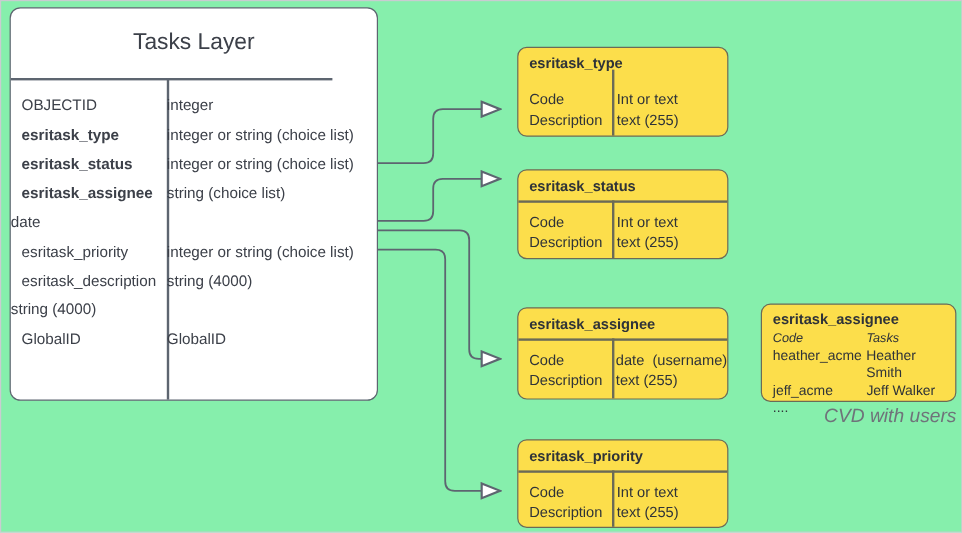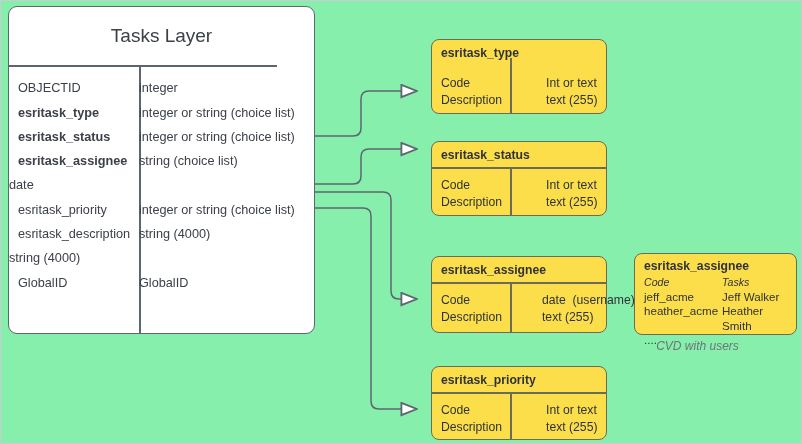--- a/index.html
+++ b/index.html
@@ -45,38 +45,38 @@
   .ybox .yhead{
     position:absolute;left:0;top:0;right:0;height:25px;
     display:flex;align-items:center;padding-left:9px;box-sizing:border-box;
     font-size:12.2px;font-weight:bold;color:#2f3338;
   }
   .ybox .yhead-rule{position:absolute;left:0;top:25px;right:0;height:1.5px;background:#6b6b57;}
   .ybox .yvrule{position:absolute;top:25px;bottom:0;width:1.5px;background:#6b6b57;}
   .ybox.no-head-rule .yvrule{top:18px;}
   .ybox .ybody{position:absolute;left:0;top:27px;right:0;bottom:0;display:flex;}
   .ybox .ycol-a{width:74px;padding:8px 0 0 9px;box-sizing:border-box;}
-  .ybox .ycol-b{flex:1;padding:8px 0 0 8px;box-sizing:border-box;margin-left:32px;}
+  .ybox .ycol-b{flex:1;padding:8px 0 0 8px;box-sizing:border-box;}
   .ybox .yline{font-size:12.2px;line-height:16.5px;color:#2f3338;white-space:pre;}
 
   
   .cvd-box{
     position:absolute;left:633px;top:252px;width:163px;height:82px;
     background:#FCDE4B;border:1.6px solid #6b6b57;border-radius:8px;box-sizing:border-box;
     padding:5px 0 0 9px;
   }
   .cvd-title{font-size:12.2px;font-weight:bold;color:#2f3338;line-height:15px;}
   .cvd-grid{margin-top:1px;}
   .cvd-r{display:flex;line-height:14.5px;}
   .cvd-c1{width:78px;font-size:11.6px;color:#2f3338;}
   .cvd-c2{font-size:11.6px;color:#2f3338;}
   .cvd-r.hdr .cvd-c1,.cvd-r.hdr .cvd-c2{font-style:italic;font-size:10.6px;}
   .cvd-caption{
-    position:absolute;left:615px;top:338px;width:163px;text-align:center;
-    font-size:12px;font-style:italic;color:#6f737a;
+    position:absolute;left:633px;top:338px;width:163px;text-align:right;
+    font-size:16px;font-style:italic;color:#6f737a;
   }
 </style>
 </head>
 <body>
 
 <div id="canvas">
 
   <svg id="wires" viewBox="0 0 802 444">
     <defs>
       <marker id="hollowTri" viewBox="0 0 12 10" refX="11.2" refY="5" markerWidth="12" markerHeight="10" orient="auto">
@@ -201,26 +201,26 @@
   </div>
 
   <div class="cvd-box">
     <div class="cvd-title">esritask_assignee</div>
     <div class="cvd-grid" id="cvd-rows">
       <div class="cvd-r hdr">
         <div class="cvd-c1">Code</div>
         <div class="cvd-c2">Tasks</div>
       </div>
     <div class="cvd-r">
+          <div class="cvd-c1">heather_acme</div>
+          <div class="cvd-c2">Heather Smith</div>
+        </div>
+        <div class="cvd-r">
           <div class="cvd-c1">jeff_acme</div>
           <div class="cvd-c2">Jeff Walker</div>
-        </div>
-        <div class="cvd-r">
-          <div class="cvd-c1">heather_acme</div>
-          <div class="cvd-c2">Heather Smith</div>
         </div>
         <div class="cvd-r">
           <div class="cvd-c1">....</div>
           <div class="cvd-c2"></div>
         </div>
       </div>
   </div>
   <div class="cvd-caption">CVD with users</div>
 
 </div>

